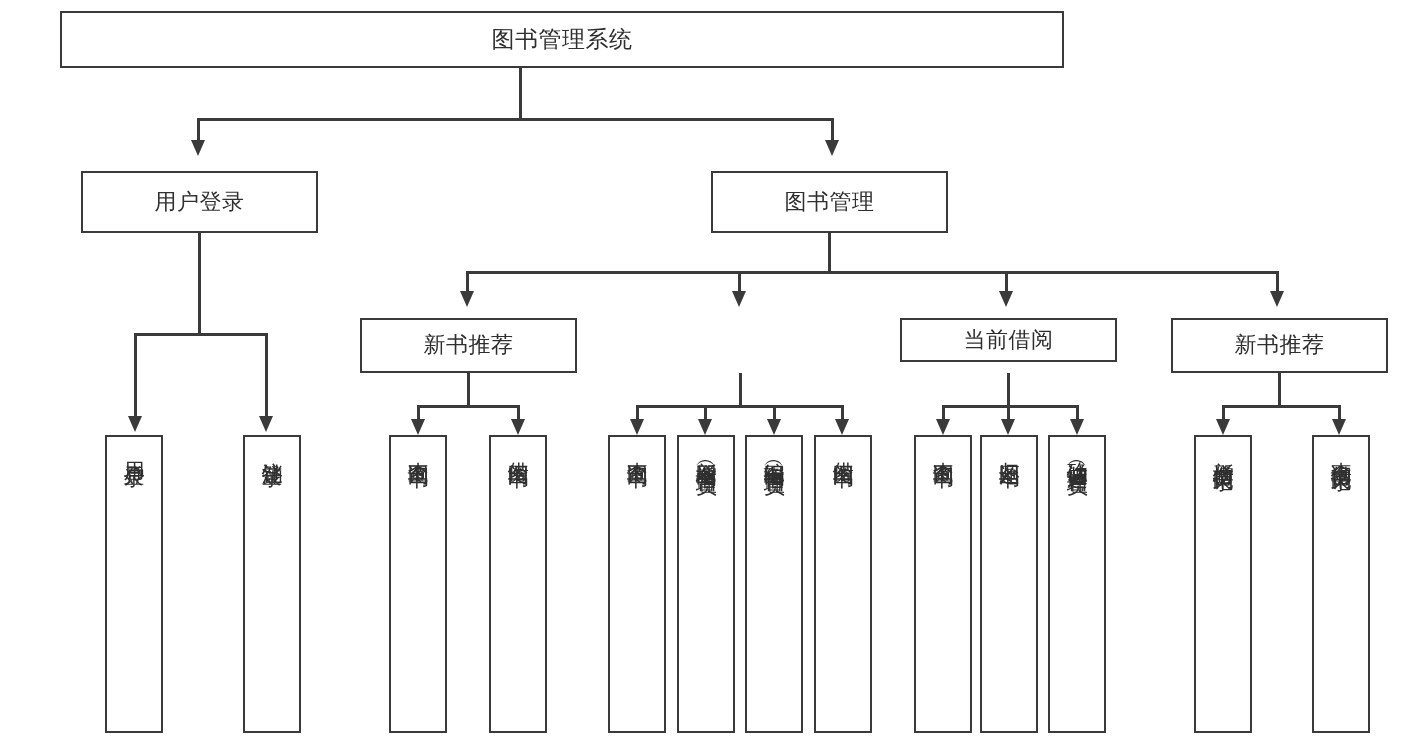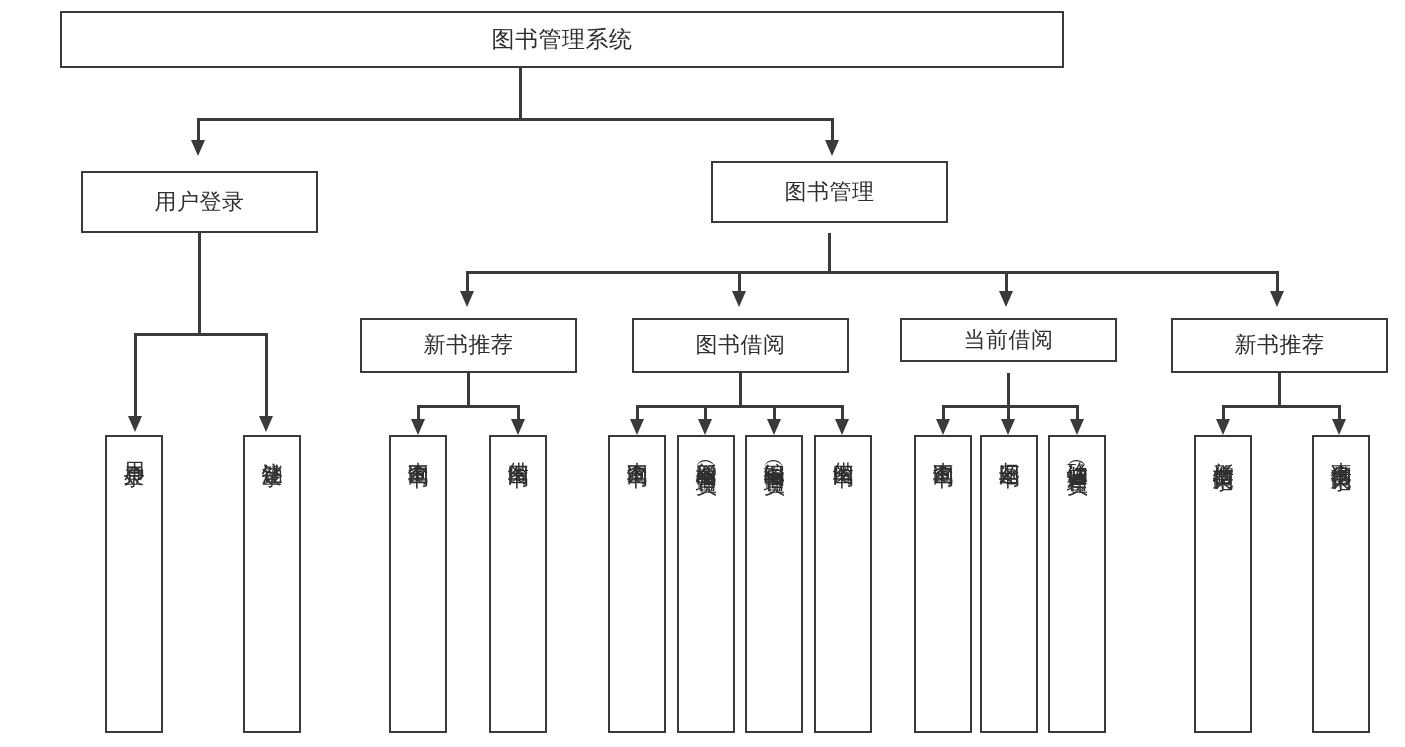--- a/index.html
+++ b/index.html
@@ -97,21 +97,21 @@
   <div class="conn v" style="left:197px;top:118px;width:3px;height:24px;"></div>
   <div class="arrow" style="left:191px;top:140px;"></div>
 
   <div class="conn v" style="left:831px;top:118px;width:3px;height:24px;"></div>
   <div class="arrow" style="left:825px;top:140px;"></div>
 
   <div class="node h" style="left:81px;top:171px;width:237px;height:62px;">
     <span class="label">用户登录</span>
   </div>
 
-  <div class="node h" style="left:711px;top:161px;width:237px;height:62px;">
+  <div class="node h" style="left:711px;top:171px;width:237px;height:62px;">
     <span class="label">图书管理</span>
   </div>
 
   <div class="conn v" style="left:198px;top:233px;width:3px;height:102px;"></div>
   <div class="conn h" style="left:134px;top:333px;width:134px;height:3px;"></div>
   <div class="conn v" style="left:134px;top:333px;width:3px;height:85px;"></div>
   <div class="arrow" style="left:128px;top:416px;"></div>
   <div class="conn v" style="left:265px;top:333px;width:3px;height:85px;"></div>
   <div class="arrow" style="left:259px;top:416px;"></div>
 
@@ -125,23 +125,20 @@
   <div class="arrow" style="left:732px;top:291px;"></div>
 
   <div class="conn v" style="left:1005px;top:271px;width:3px;height:22px;"></div>
   <div class="arrow" style="left:999px;top:291px;"></div>
 
   <div class="conn v" style="left:1276px;top:271px;width:3px;height:22px;"></div>
   <div class="arrow" style="left:1270px;top:291px;"></div>
 
   <div class="node h" style="left:360px;top:318px;width:217px;height:55px;">
     <span class="label">新书推荐</span>
-  </div>
-  <div class="node h" style="left:632px;top:318px;width:217px;height:55px;">
-    <span class="label">图书借阅</span>
   </div>
   <div class="node h" style="left:900px;top:318px;width:217px;height:44px;">
     <span class="label">当前借阅</span>
   </div>
   <div class="node h" style="left:1171px;top:318px;width:217px;height:55px;">
     <span class="label">新书推荐</span>
   </div>
 
   <div class="conn v" style="left:467px;top:373px;width:3px;height:34px;"></div>
   <div class="conn h" style="left:417px;top:405px;width:103px;height:3px;"></div>

